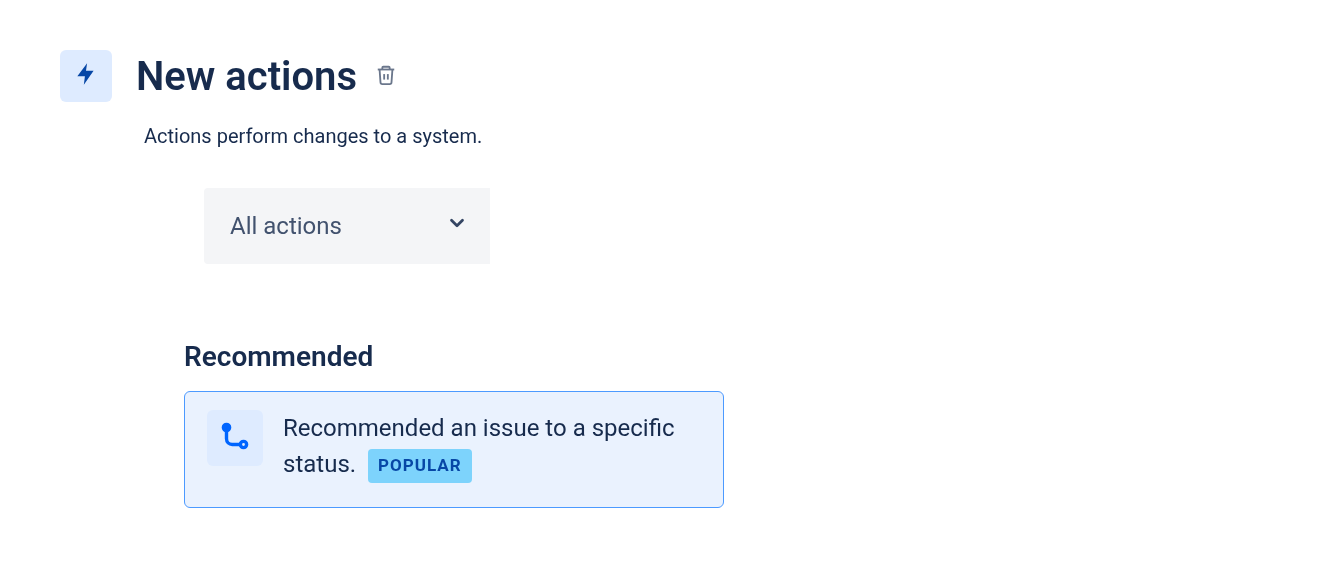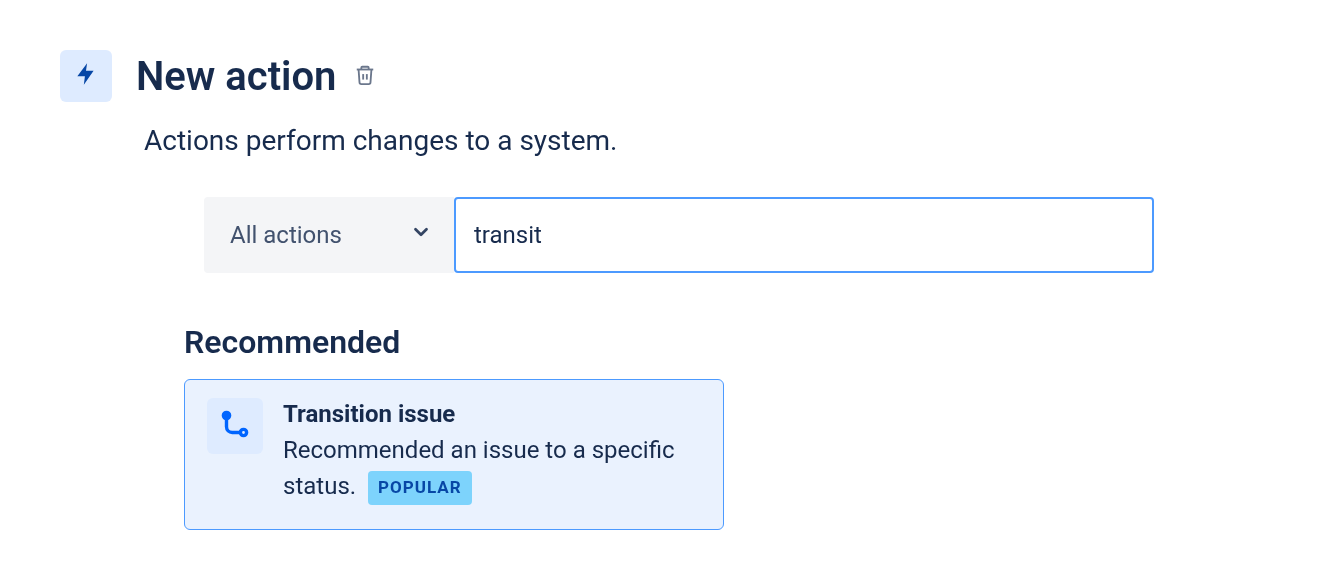--- a/index.html
+++ b/index.html
@@ -42,60 +42,60 @@
     border: none;
     padding: 4px;
     cursor: pointer;
     color: #6B778C;
     display: flex;
     align-items: center;
     justify-content: center;
   }
   .subtitle {
     margin: 22px 0 0 84px;
-    font-size: 28px;
+    font-size: 20px;
     color: #172B4D;
     font-weight: 400;
   }
   .filter-row {
     margin: 40px 0 0 144px;
     display: flex;
     align-items: stretch;
   }
   .dropdown {
     background: #F4F5F7;
     border: none;
     height: 76px;
     padding: 0 22px 0 26px;
     font-size: 24px;
     color: #42526E;
     display: flex;
     align-items: center;
-    gap: 68px;
+    gap: 104px;
     cursor: pointer;
     border-radius: 4px 0 0 4px;
   }
   .dropdown .chevron {
     color: #344563;
   }
   .search-input {
     flex: 0 0 700px;
     width: 700px;
     height: 76px;
     border: 2px solid #4C9AFF;
     border-radius: 4px;
     padding: 0 18px;
     font-size: 24px;
     color: #172B4D;
     outline: none;
     font-family: inherit;
   }
   .section-heading {
-    margin: 50px 0 18px 124px;
-    font-size: 32px;
+    margin: 76px 0 18px 124px;
+    font-size: 28px;
     font-weight: 600;
     color: #172B4D;
   }
   .result-card {
     margin: 0 0 0 124px;
     width: 540px;
     border: 1px solid #4C9AFF;
     background: #EAF2FE;
     border-radius: 6px;
     padding: 18px 22px 24px 22px;
@@ -146,21 +146,21 @@
 
 <div class="header-row">
   <div class="icon-box">
     <span>
       <svg width="26" height="32" viewBox="0 0 24 24" fill="none">
         <path d="M13 2 L4 14 H11 L10 22 L19 9 H12 L13 2 Z" fill="#0747A6"></path>
       </svg>
     </span>
   </div>
   <div class="title-wrap">
-    <h1 class="page-title">New action</h1>
+    <h1 class="page-title">New actions</h1>
     <button class="trash-btn">
       <span>
         <svg width="22" height="26" viewBox="0 0 24 24" fill="none" stroke="#6B778C" stroke-width="2">
           <path d="M3 6h18"></path>
           <path d="M8 6V4a1 1 0 0 1 1-1h6a1 1 0 0 1 1 1v2"></path>
           <path d="M19 6l-1 14a2 2 0 0 1-2 2H8a2 2 0 0 1-2-2L5 6"></path>
           <line x1="10" y1="11" x2="10" y2="17"></line>
           <line x1="14" y1="11" x2="14" y2="17"></line>
         </svg>
       </span>
@@ -172,35 +172,33 @@
 
 <div class="filter-row">
   <div class="dropdown">
     <span>All actions</span>
     <span class="chevron">
       <svg width="22" height="22" viewBox="0 0 24 24" fill="none" stroke="#344563" stroke-width="3" stroke-linecap="round" stroke-linejoin="round">
         <polyline points="6 9 12 15 18 9"></polyline>
       </svg>
     </span>
   </div>
-  <input class="search-input" type="text" value="transit" style="">
 </div>
 
 <h2 class="section-heading">Recommended</h2>
 
 <div class="result-card">
   <div class="card-icon">
     <span>
       <svg width="34" height="34" viewBox="0 0 24 24" fill="none" stroke="#0065FF" stroke-width="2.4" stroke-linecap="round" stroke-linejoin="round">
         <circle cx="6" cy="6" r="2.2" fill="#0065FF"></circle>
         <circle cx="18" cy="18" r="2.2" fill="none"></circle>
         <path d="M6 8.2 V14 a4 4 0 0 0 4 4 H15.8"></path>
       </svg>
     </span>
   </div>
   <div class="card-body">
-    <div class="card-title">Transition issue</div>
     <div class="card-desc">
       <span>Recommended an issue to a specific status.</span>
       <span class="badge">POPULAR</span>
     </div>
   </div>
 </div>
 
 </body></html>

